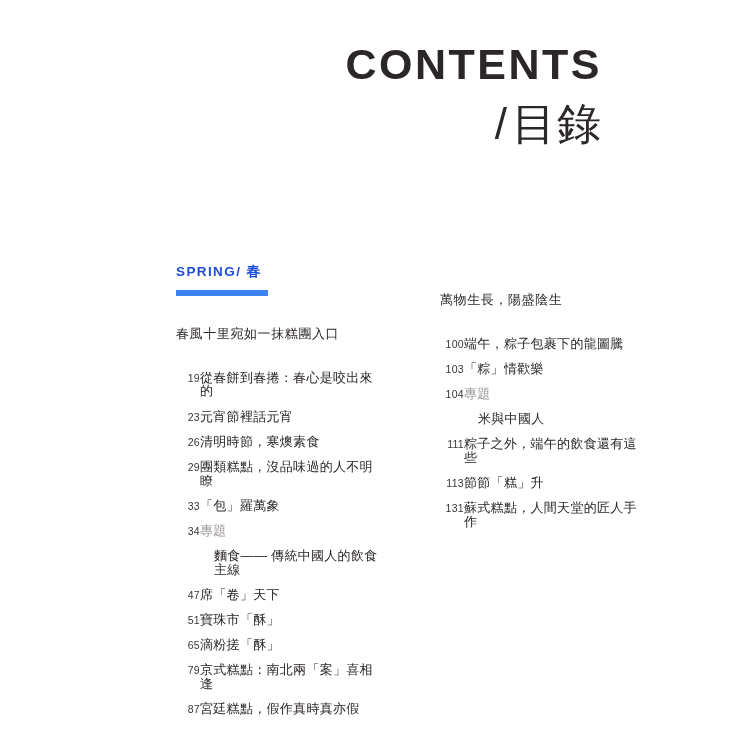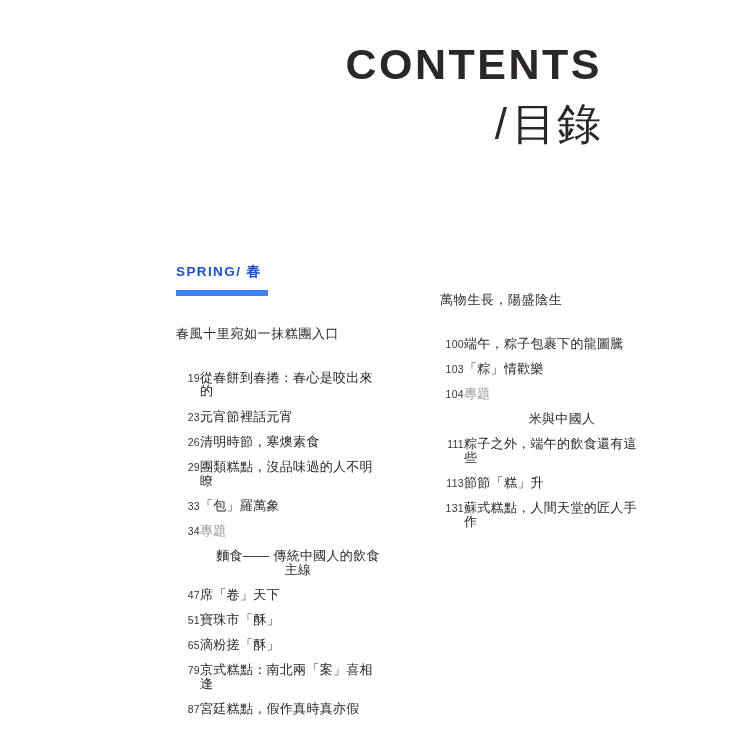--- a/index.html
+++ b/index.html
@@ -113,21 +113,20 @@
     color: #9a9694;
   }
   .entry.sub {
     margin-left: 0;
     margin-bottom: 11.5px;
   }
   .entry.sub .pg { visibility: hidden; }
   .entry.sub .ttl {
     padding-left: 14px;
     color: #2b2627;
-    text-align: center;
   }
 </style>
 </head>
 <body>
 
 <div class="page">
 
   <div class="header">
     <div class="header-title">CONTENTS</div>
     <div class="header-sub">

